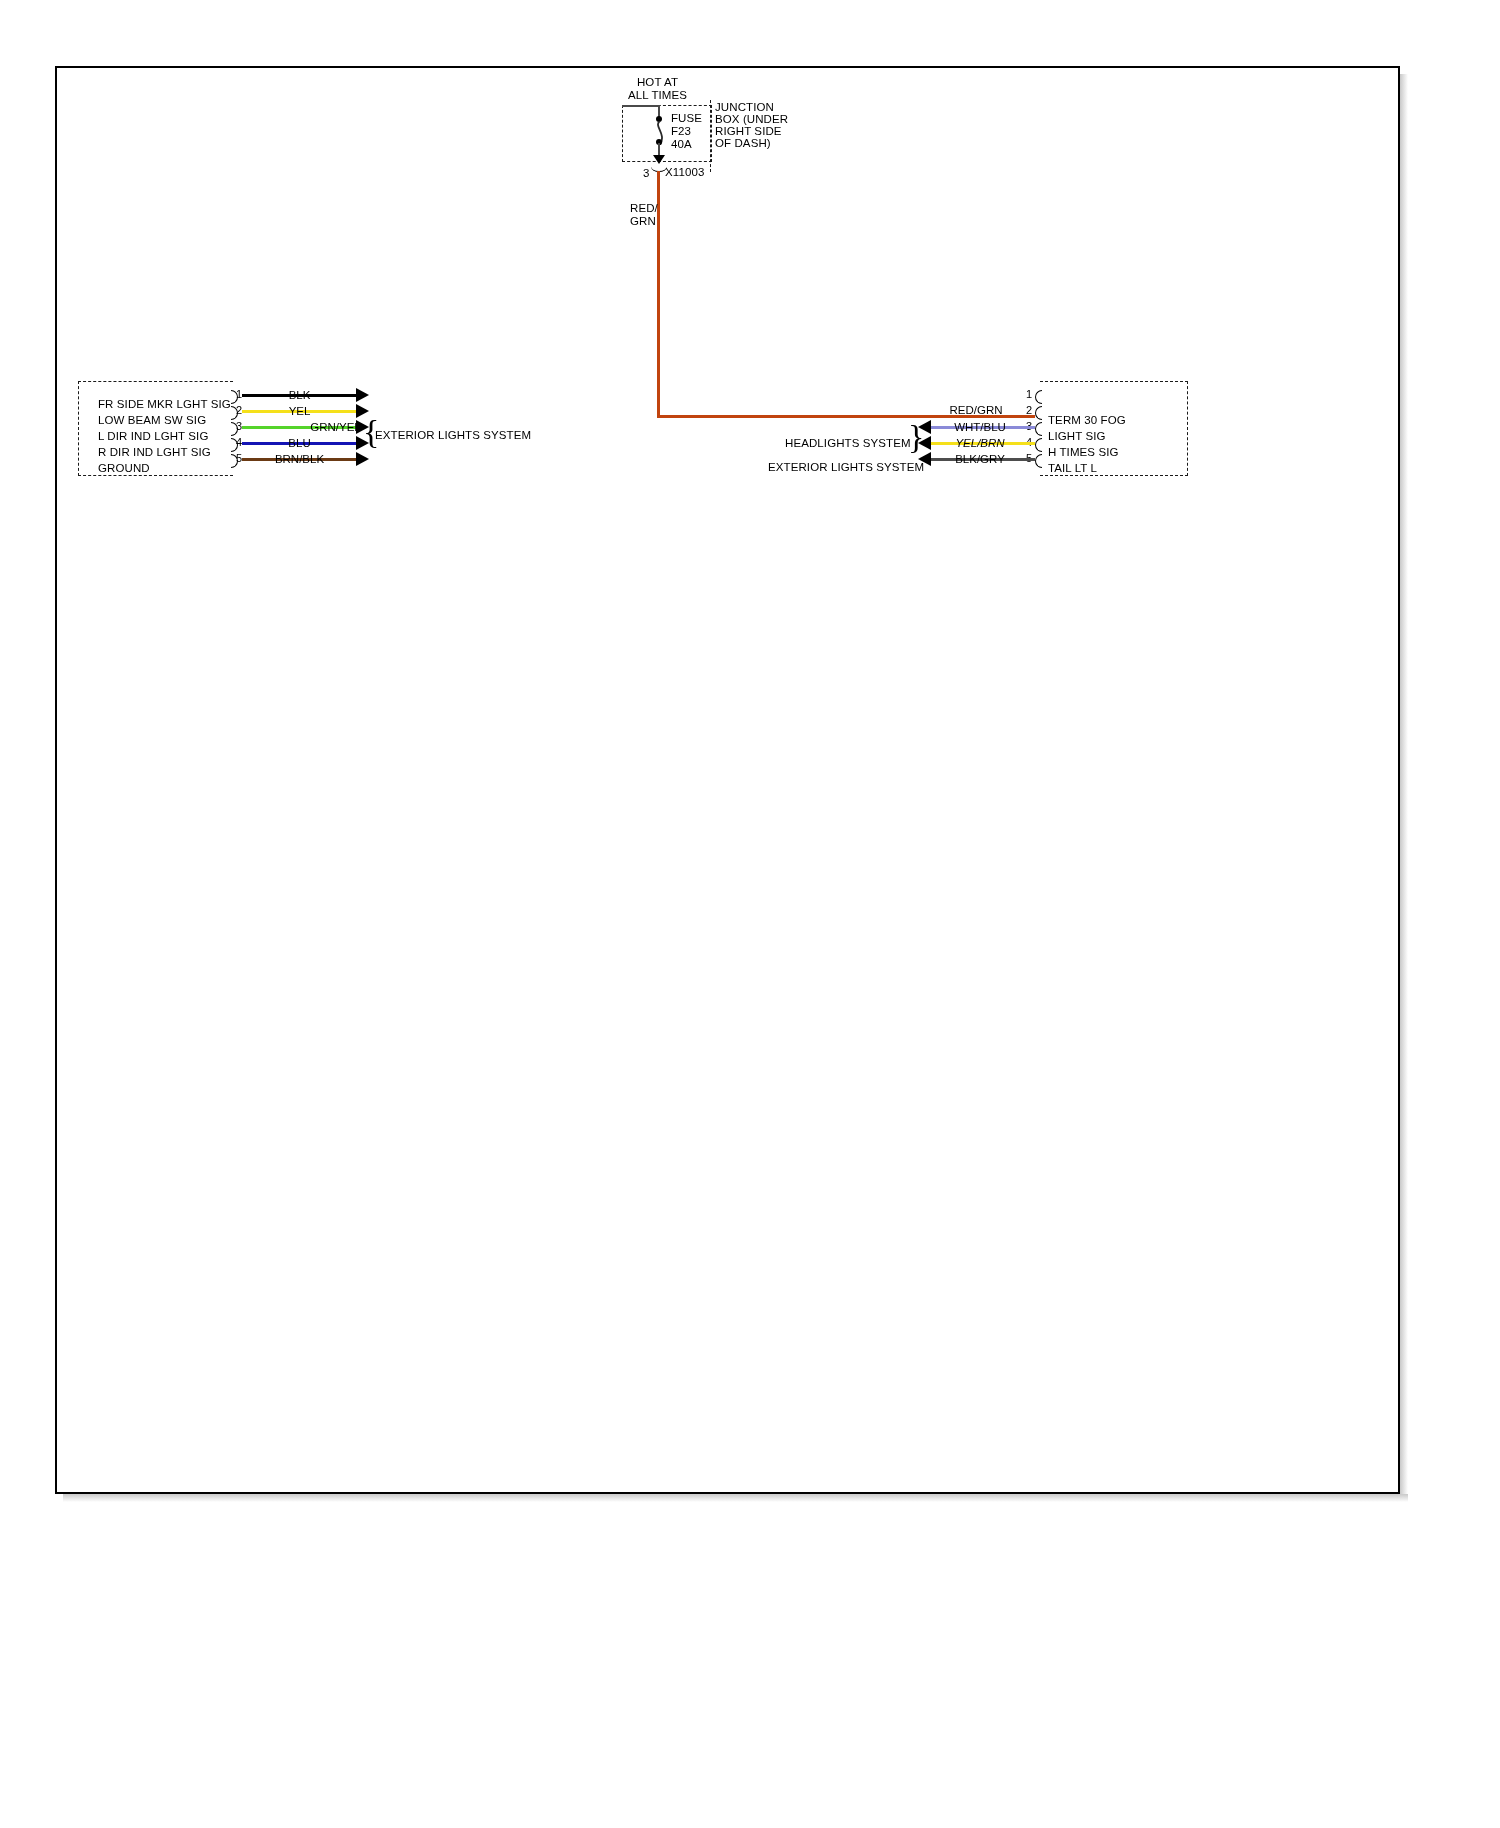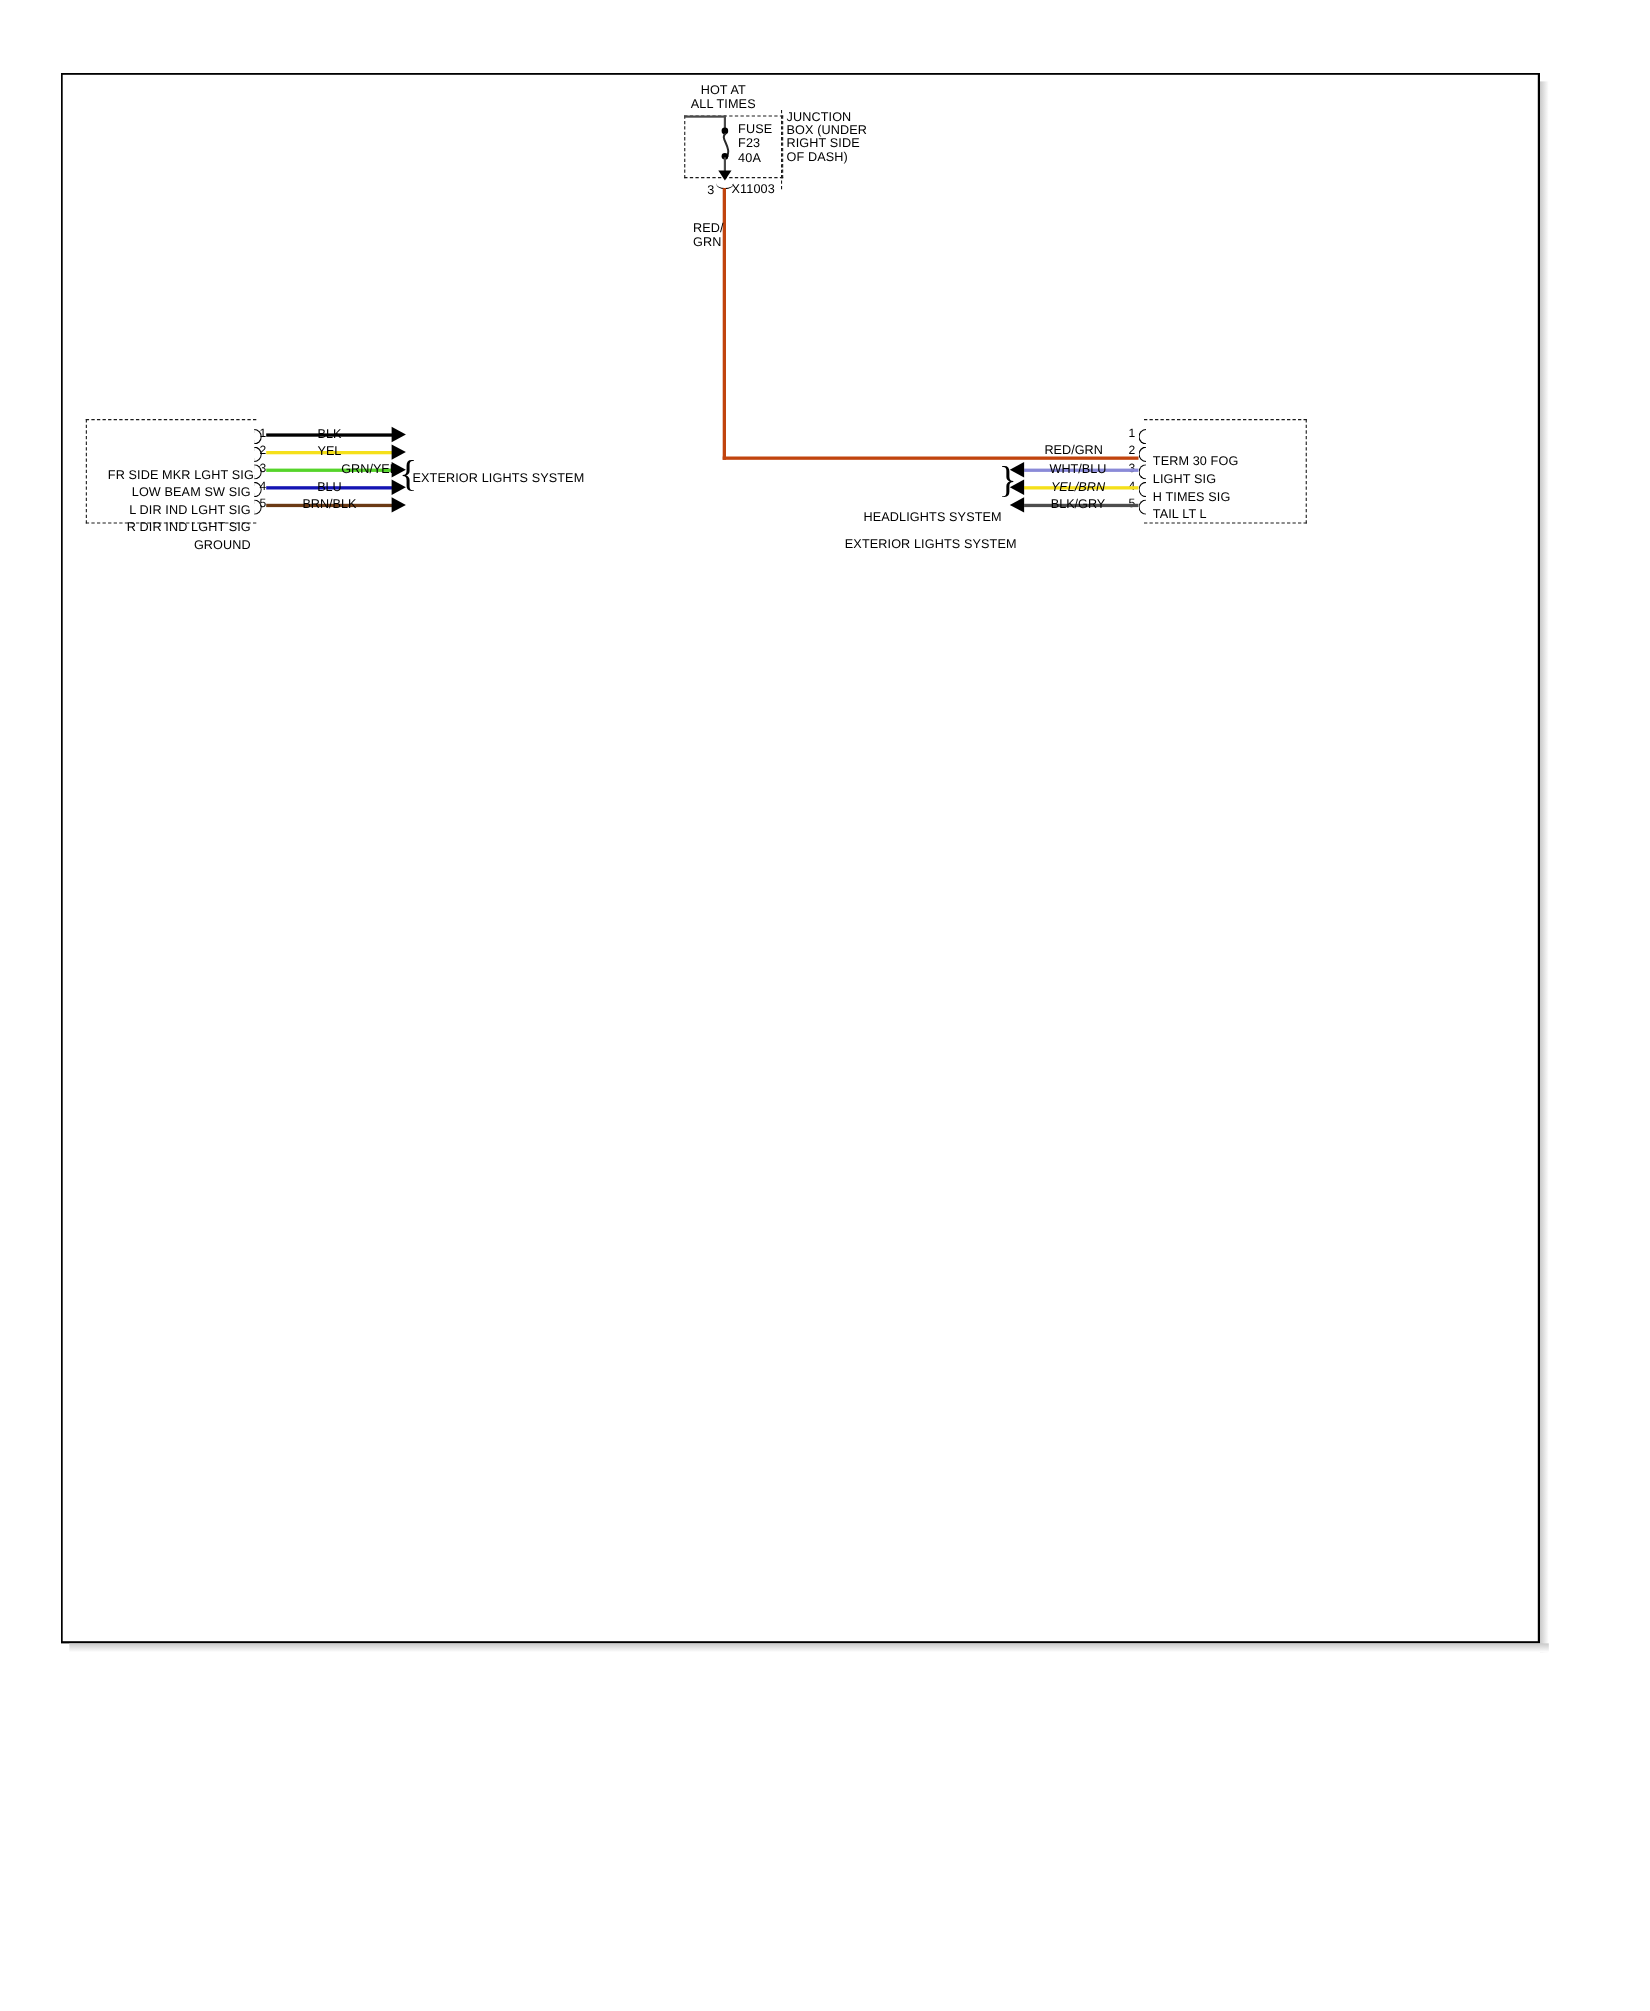--- a/index.html
+++ b/index.html
@@ -48,21 +48,21 @@
   
   .lbl {
     position: absolute;
     font-size: 11.5px;
     color: #000000;
     white-space: nowrap;
     line-height: 13px;
     letter-spacing: 0.1px;
   }
   .lbl.c { text-align: center; }
-  .lbl.r { text-align: right; margin-top: 28px; }
+  .lbl.r { text-align: left; }
 
   
   .jbox {
     position: absolute;
     left: 622px;
     top: 105px;
     width: 90px;
     height: 57px;
     border: 1.6px dashed #1a1a1a;
     box-sizing: border-box;

